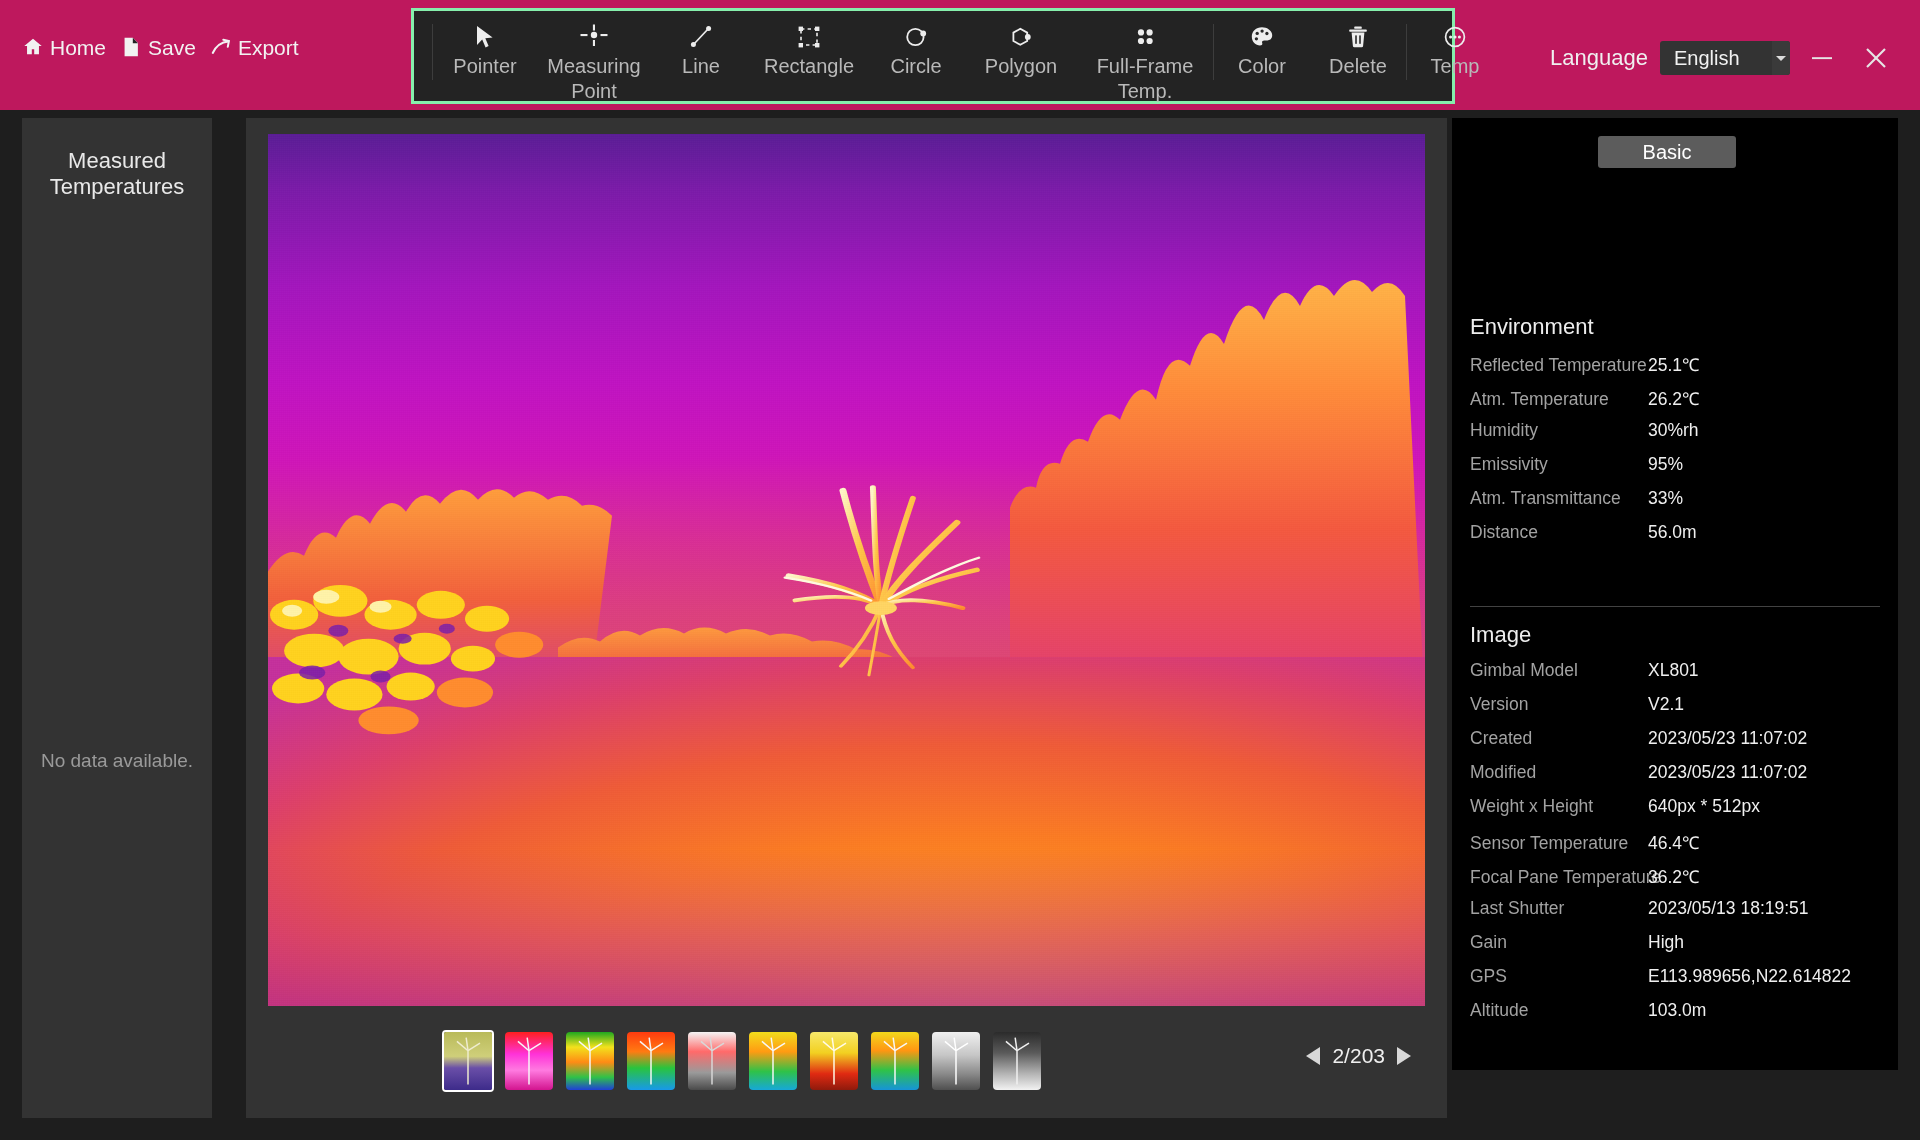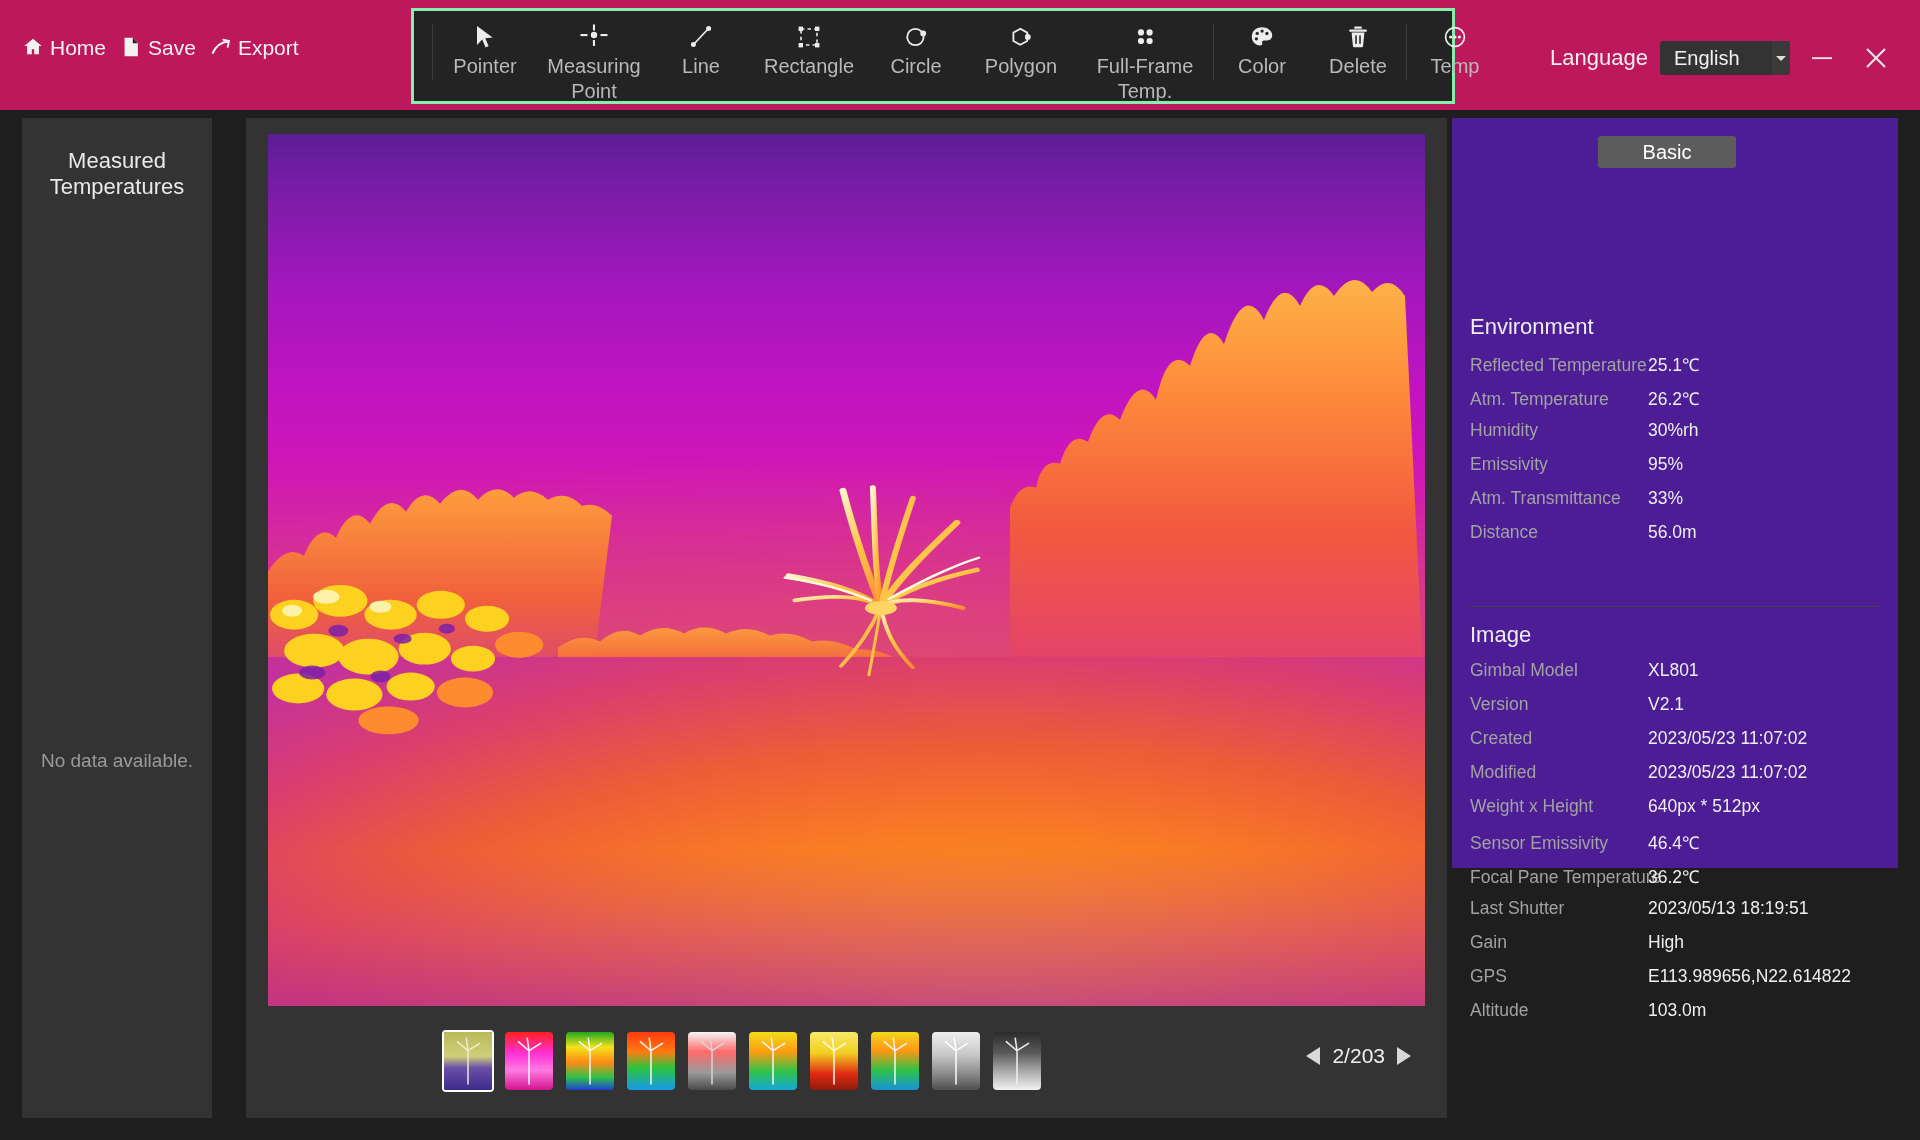--- a/index.html
+++ b/index.html
@@ -326,22 +326,22 @@
     width: 0; height: 0;
     border-top: 9px solid transparent;
     border-bottom: 9px solid transparent;
     border-left: 14px solid #d8d8d8;
   }
 
   
   .rightpanel {
     position: absolute;
     left: 1452px; top: 118px;
-    width: 446px; height: 750px;
-    background: #4c1d95;
+    width: 446px; height: 952px;
+    background: #000000;
   }
   .basic-tab {
     position: absolute;
     left: 146px; top: 18px;
     width: 138px; height: 32px;
     background: #5c5c5c;
     border-radius: 3px;
     display: flex;
     align-items: center;
     justify-content: center;
@@ -989,21 +989,21 @@
       </div>
       <div class="kv">
         <span class="k">Modified</span>
         <span class="v">2023/05/23 11:07:02</span>
       </div>
       <div class="kv">
         <span class="k">Weight x Height</span>
         <span class="v">640px * 512px</span>
       </div>
       <div class="kv">
-        <span class="k">Sensor Emissivity</span>
+        <span class="k">Sensor Temperature</span>
         <span class="v">46.4℃</span>
       </div>
       <div class="kv">
         <span class="k">Focal Pane Temperature</span>
         <span class="v">36.2℃</span>
       </div>
       <div class="kv">
         <span class="k">Last Shutter</span>
         <span class="v">2023/05/13 18:19:51</span>
       </div>

